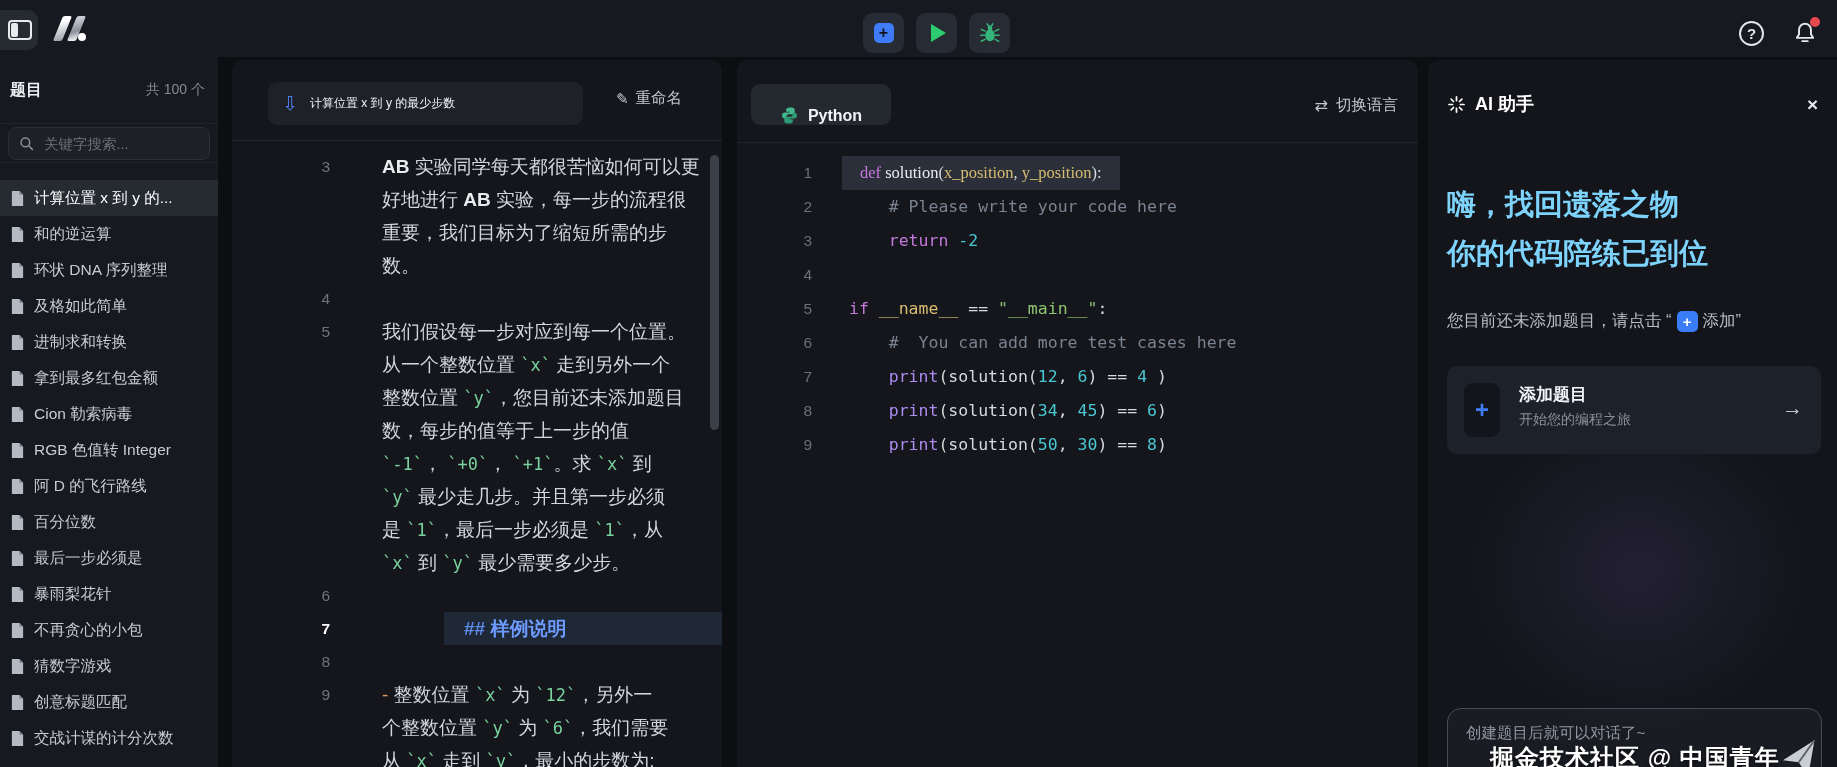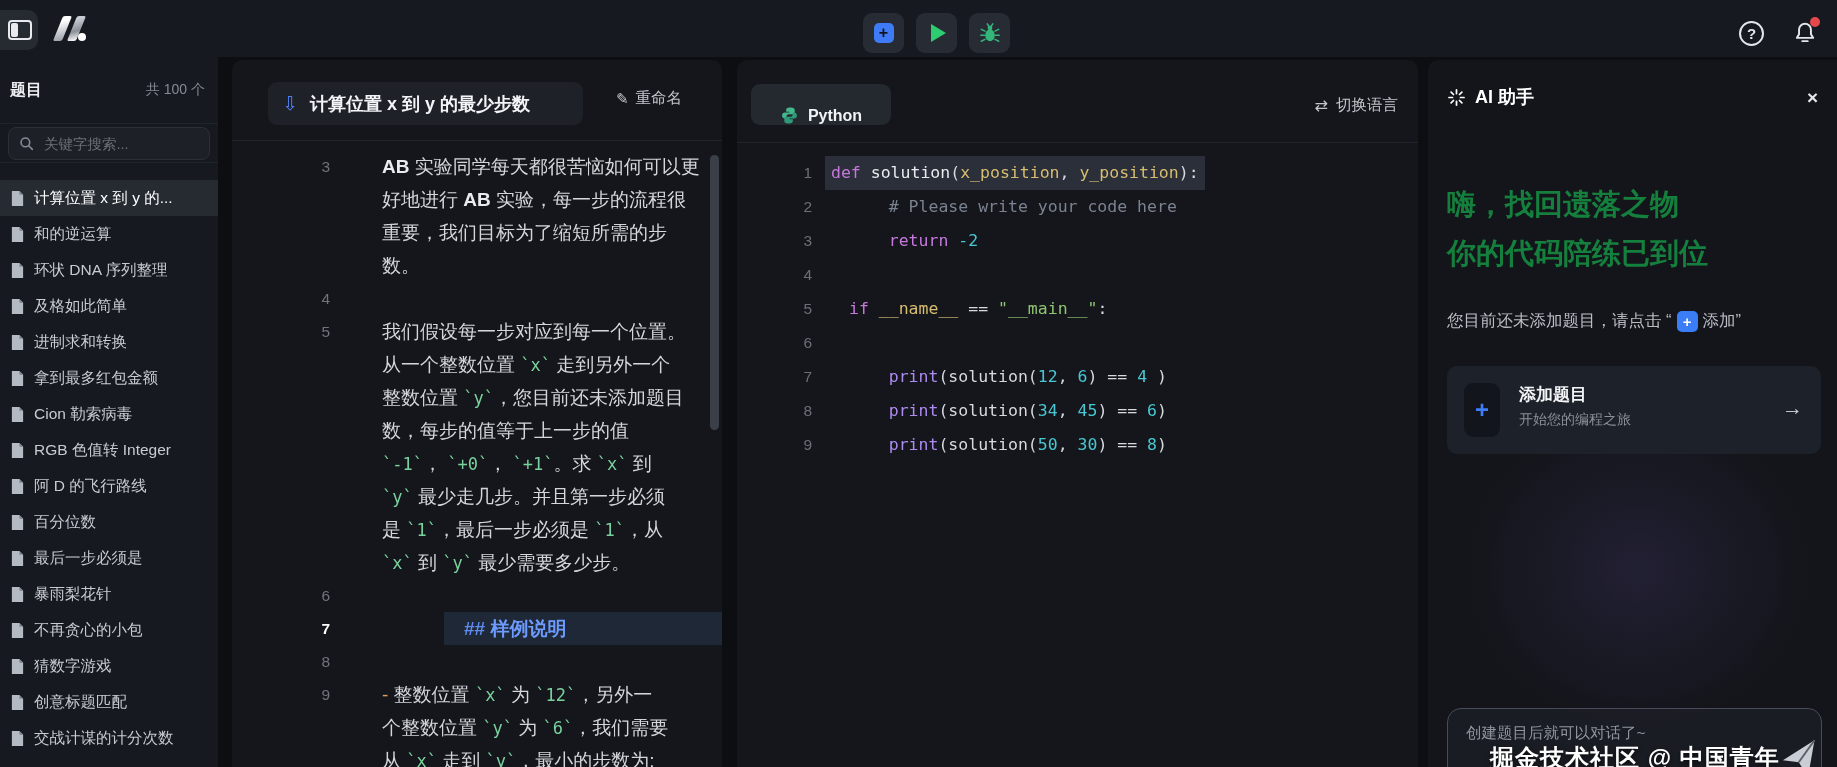--- a/index.html
+++ b/index.html
@@ -37,21 +37,21 @@
   .s-item{height:36px;display:flex;align-items:center;gap:9px;padding:0 5px 0 10px;font-size:15.5px;color:#c7ccd3;white-space:nowrap;overflow:hidden;}
   .s-item.sel{background:#262b32;color:#ffffff;}
   .s-label{overflow:hidden;text-overflow:ellipsis;}
   
   .panel{position:absolute;top:60px;height:707px;background:#14161b;border-radius:10px 10px 0 0;overflow:hidden;}
   
   .desc-panel{left:232px;width:490px;}
   .d-header{position:relative;height:81px;border-bottom:1px solid #21242b;}
   .d-title-btn{position:absolute;left:36px;top:22px;width:315px;height:43px;background:#1e2228;border-radius:9px;display:flex;align-items:center;gap:12px;padding:0 14px;}
   .dl-ico{color:#4f7ff7;font-size:19px;line-height:1;}
-  .d-title{font-size:18px;font-weight:700;color:#f2f4f7;white-space:nowrap;}
+  .d-title{font-size:12px;font-weight:400;color:#f2f4f7;white-space:nowrap;}
   .rename-btn{position:absolute;left:384px;top:28px;display:flex;align-items:center;gap:7px;color:#c2c6cd;font-size:15.5px;white-space:nowrap;}
   .rename-ico{font-size:15px;}
   .d-body{position:relative;padding-top:9px;}
   .d-row{display:flex;height:33px;line-height:33px;font-size:19px;color:#d3d6db;white-space:nowrap;}
   .d-num{width:98px;text-align:right;font-size:15.5px;color:#6e737c;flex:none;}
   .d-num.cur{color:#ffffff;font-weight:700;}
   .d-content{margin-left:52px;flex:1;padding-right:16px;overflow:hidden;}
   .d-row.hl .d-content{margin-left:114px;padding-left:20px;background:#1e2836;}
   .sg-p{}
   .sg-strong{font-weight:700;color:#e9ebef;}
@@ -64,38 +64,38 @@
   .code-panel{left:737px;width:681px;}
   .c-header{position:relative;height:83px;border-bottom:1px solid #21242b;}
   .lang-tab{position:absolute;left:14px;top:24px;width:140px;height:41px;background:#24282f;border-radius:9px;display:flex;align-items:flex-end;justify-content:center;gap:9px;}
   .lang-name{font-size:16px;font-weight:700;color:#f2f4f7;}
   .switch-btn{position:absolute;right:20px;top:35px;display:flex;align-items:center;gap:8px;color:#c2c6cd;font-size:15.5px;white-space:nowrap;}
   .switch-ico{font-size:16px;}
   .c-body{padding-top:13px;font-family:"DejaVu Sans Mono",monospace;font-size:16.5px;}
   .c-row{display:flex;height:34px;line-height:34px;white-space:nowrap;}
   .c-num{width:75px;text-align:right;font-size:15.5px;color:#6a6f78;font-family:"Liberation Sans","DejaVu Sans",sans-serif;flex:none;}
   .c-code{margin-left:37px;white-space:pre;}
-  .c-row.hl .c-code{margin-left:13px;padding:0 6px;background:#2a2f39;}
+  .c-row.hl .c-code{margin-left:30px;padding:0 18px;background:#2a2f39;font-family:Liberation Serif, serif;}
   .sg-kw{color:#c678dd;}
   .sg-fn{color:#e9ebef;}
   .sg-param{color:#d8bd71;}
   .sg-cm{color:#7b8290;}
   .sg-num{color:#49c7d2;}
   .sg-str{color:#8fc570;}
   .sg-op{color:#d6d9de;}
   .sg-pr{color:#ad8bf0;}
   .sg-pl{color:#d6d9de;}
   
   .ai-panel{left:1428px;width:409px;background:#13151a;border-radius:10px 0 0 0;}
   .ai-glow{position:absolute;left:-30px;top:290px;width:480px;height:440px;pointer-events:none;
     background:radial-gradient(closest-side,rgba(112,86,182,0.16),rgba(112,86,182,0.0) 72%);}
-  .ai-head{position:absolute;left:19px;top:25px;right:19px;display:flex;align-items:center;gap:9px;}
+  .ai-head{position:absolute;left:19px;top:32px;right:19px;display:flex;align-items:center;gap:9px;}
   .ai-title{font-size:18px;font-weight:700;color:#ffffff;}
   .ai-close{margin-left:auto;color:#e4e7ec;font-size:19px;font-weight:700;line-height:1;}
-  .ai-heading{position:absolute;left:19px;top:120px;font-size:29px;font-weight:800;color:#15803d;line-height:49px;white-space:nowrap;}
+  .ai-heading{position:absolute;left:19px;top:120px;font-size:29px;font-weight:800;color:#7dd3fc;line-height:49px;white-space:nowrap;}
   .ai-hint{position:absolute;left:19px;top:250px;font-size:16.5px;color:#b9bdc4;white-space:nowrap;display:flex;align-items:center;}
   .hint-plus{display:inline-block;width:21px;height:21px;background:#3b7cf7;border-radius:5px;color:#fff;font-weight:700;font-size:15px;line-height:21px;text-align:center;margin:0 5px;}
   .ai-card{position:absolute;left:19px;top:306px;width:374px;height:88px;background:#1d2129;border-radius:10px;}
   .card-plus{position:absolute;left:17px;top:17px;width:36px;height:54px;background:#12151b;border-radius:9px;color:#3e7cf8;font-size:24px;font-weight:700;display:flex;align-items:center;justify-content:center;}
   .card-title{position:absolute;left:72px;top:17px;font-size:17px;font-weight:700;color:#f2f4f7;white-space:nowrap;}
   .card-sub{position:absolute;left:72px;top:45px;font-size:14px;color:#8a8f99;white-space:nowrap;}
   .card-arrow{position:absolute;right:18px;top:30px;color:#c3c7cf;font-size:21px;}
   .ai-input{position:absolute;left:19px;top:648px;width:375px;height:120px;border:1.5px solid #464c5a;border-radius:14px;background:rgba(32,35,44,0.55);padding:14px 16px;}
   .ai-input input{width:100%;background:transparent;border:none;outline:none;color:#c7ccd3;font-size:15.5px;font-family:inherit;}
   .ai-input input::placeholder{color:#9096a0;}
@@ -406,21 +406,21 @@
         <div class="c-row">
           <span class="c-num">4</span>
           <span class="c-code"></span>
         </div>
         <div class="c-row">
           <span class="c-num">5</span>
           <span class="c-code"><span class="sg-kw">if </span><span class="sg-param">__name__</span><span class="sg-pl"> </span><span class="sg-op">==</span><span class="sg-pl"> </span><span class="sg-str">"__main__"</span><span class="sg-pl">:</span></span>
         </div>
         <div class="c-row">
           <span class="c-num">6</span>
-          <span class="c-code"><span class="sg-pl">    </span></span>
+          <span class="c-code"><span class="sg-pl">    </span><span class="sg-cm">#  You can add more test cases here</span></span>
         </div>
         <div class="c-row">
           <span class="c-num">7</span>
           <span class="c-code"><span class="sg-pl">    </span><span class="sg-pr">print</span><span class="sg-pl">(solution(</span><span class="sg-num">12</span><span class="sg-pl">, </span><span class="sg-num">6</span><span class="sg-pl">) </span><span class="sg-op">==</span><span class="sg-pl"> </span><span class="sg-num">4</span><span class="sg-pl"> )</span></span>
         </div>
         <div class="c-row">
           <span class="c-num">8</span>
           <span class="c-code"><span class="sg-pl">    </span><span class="sg-pr">print</span><span class="sg-pl">(solution(</span><span class="sg-num">34</span><span class="sg-pl">, </span><span class="sg-num">45</span><span class="sg-pl">) </span><span class="sg-op">==</span><span class="sg-pl"> </span><span class="sg-num">6</span><span class="sg-pl">)</span></span>
         </div>
         <div class="c-row">

